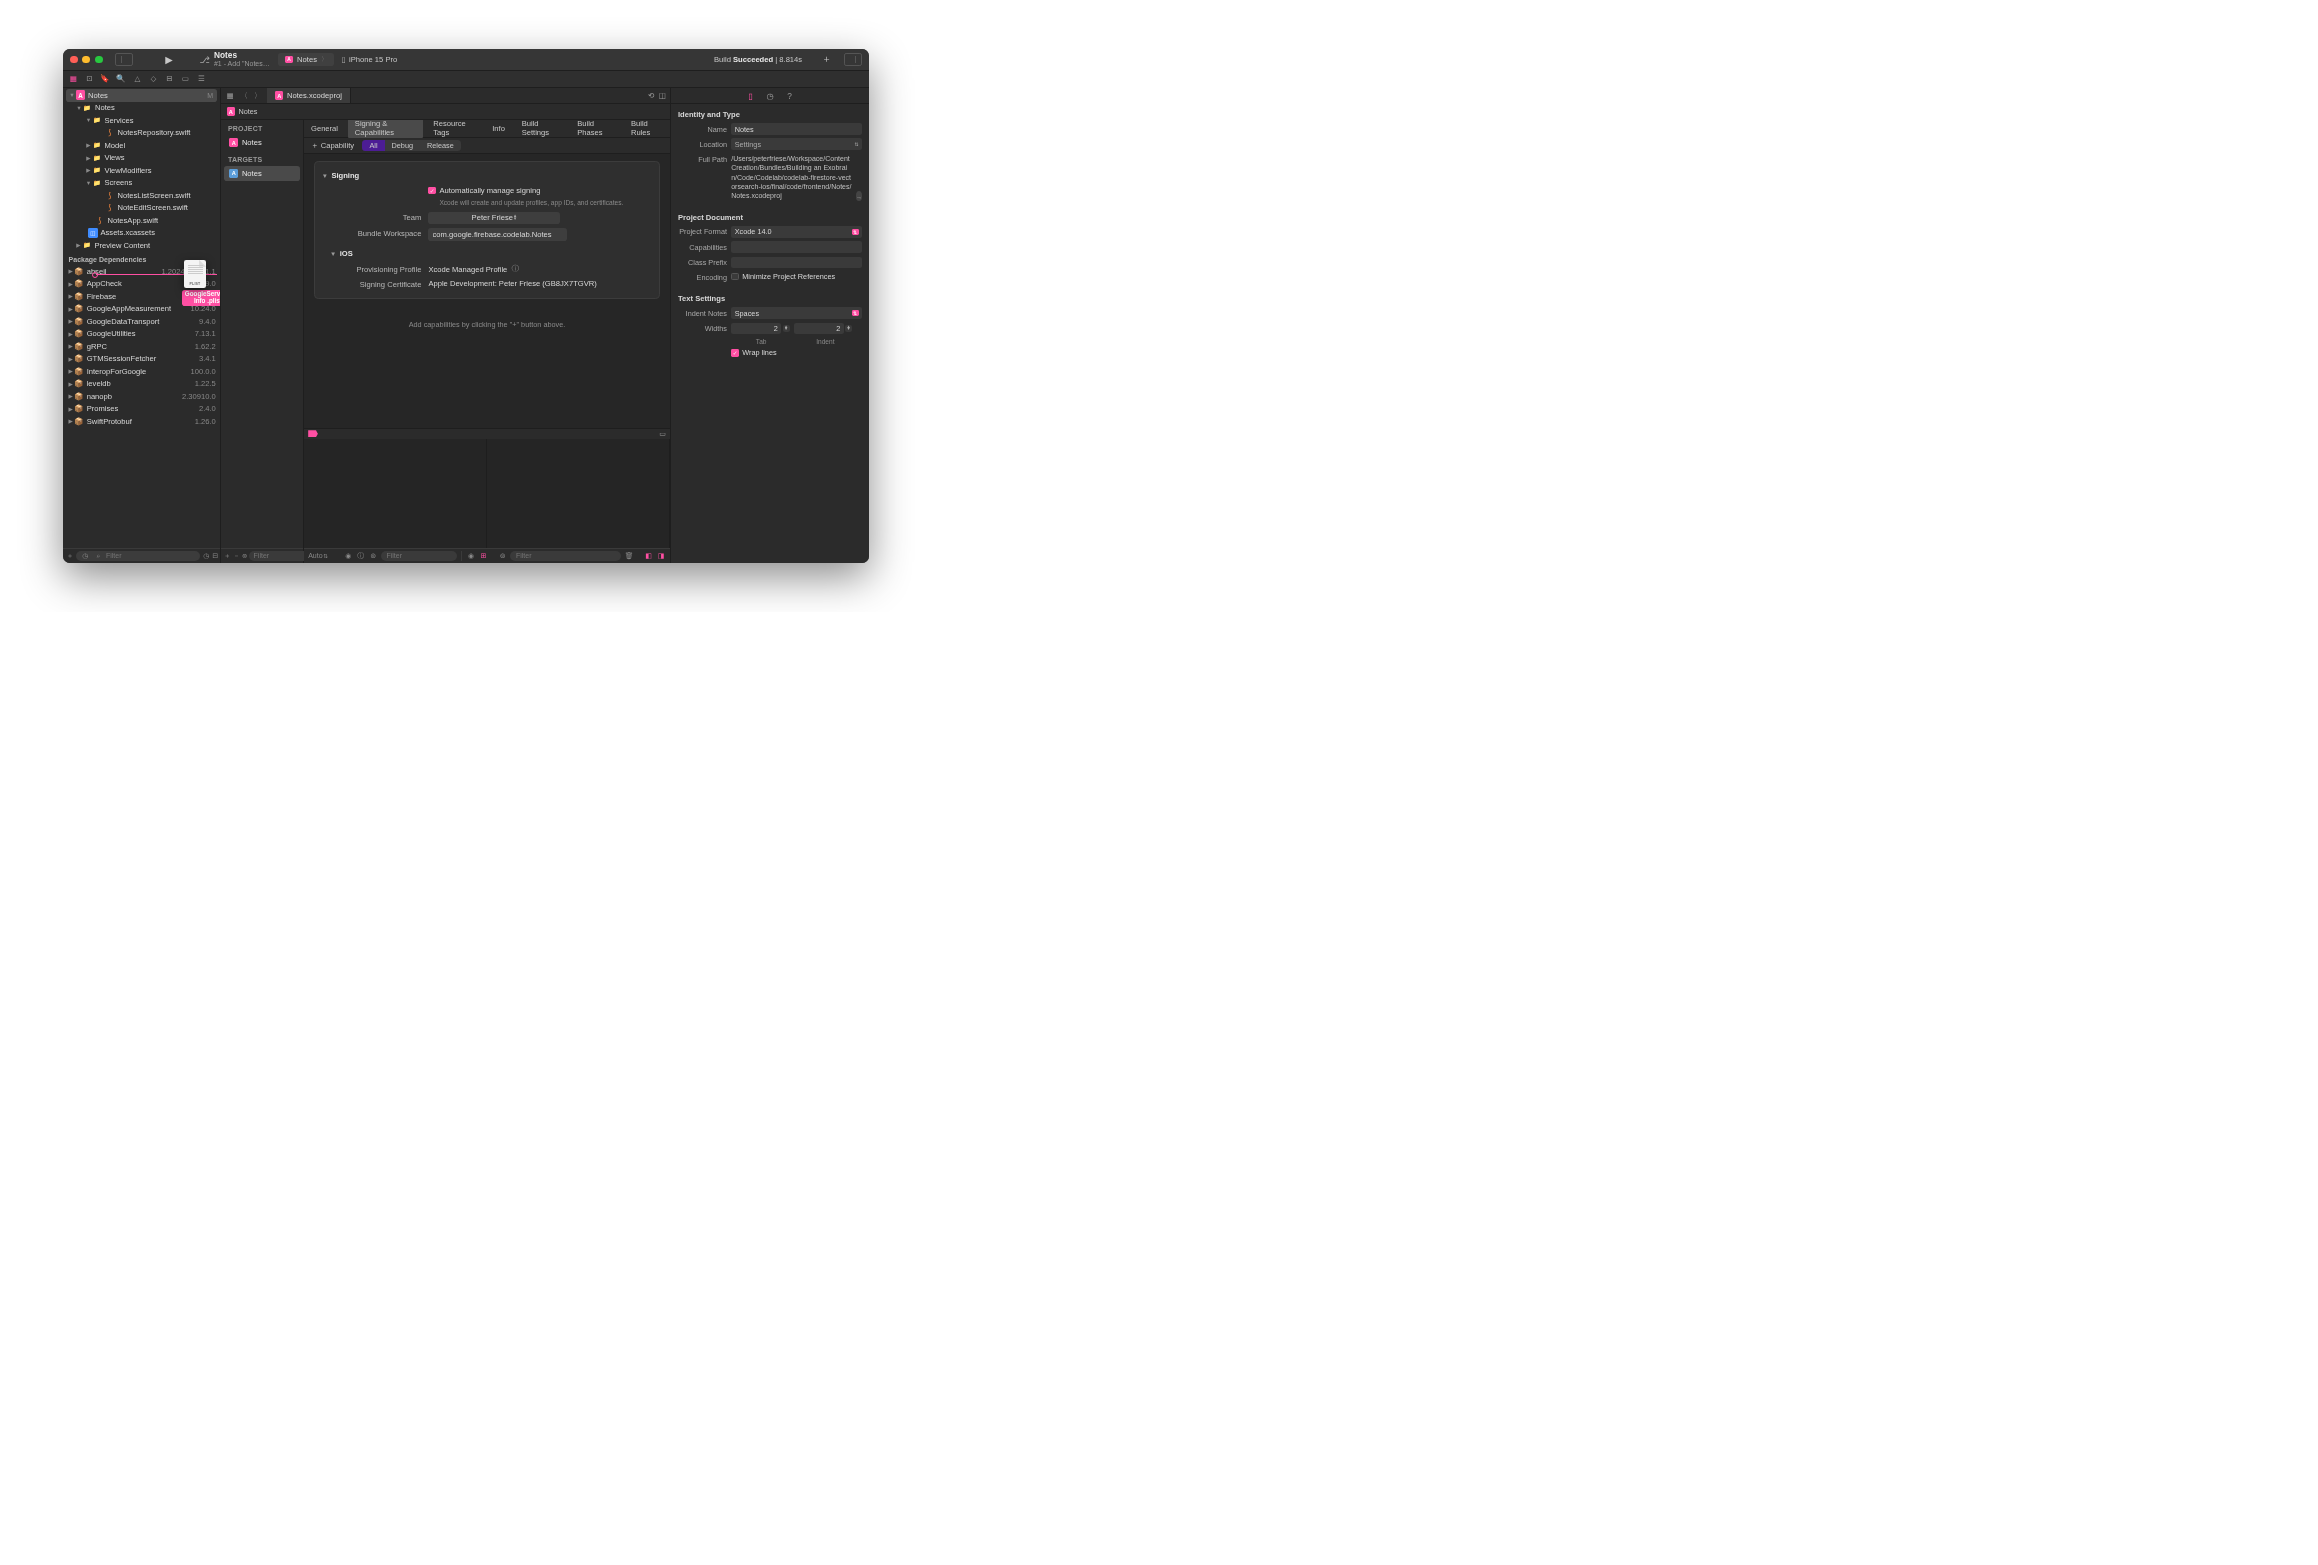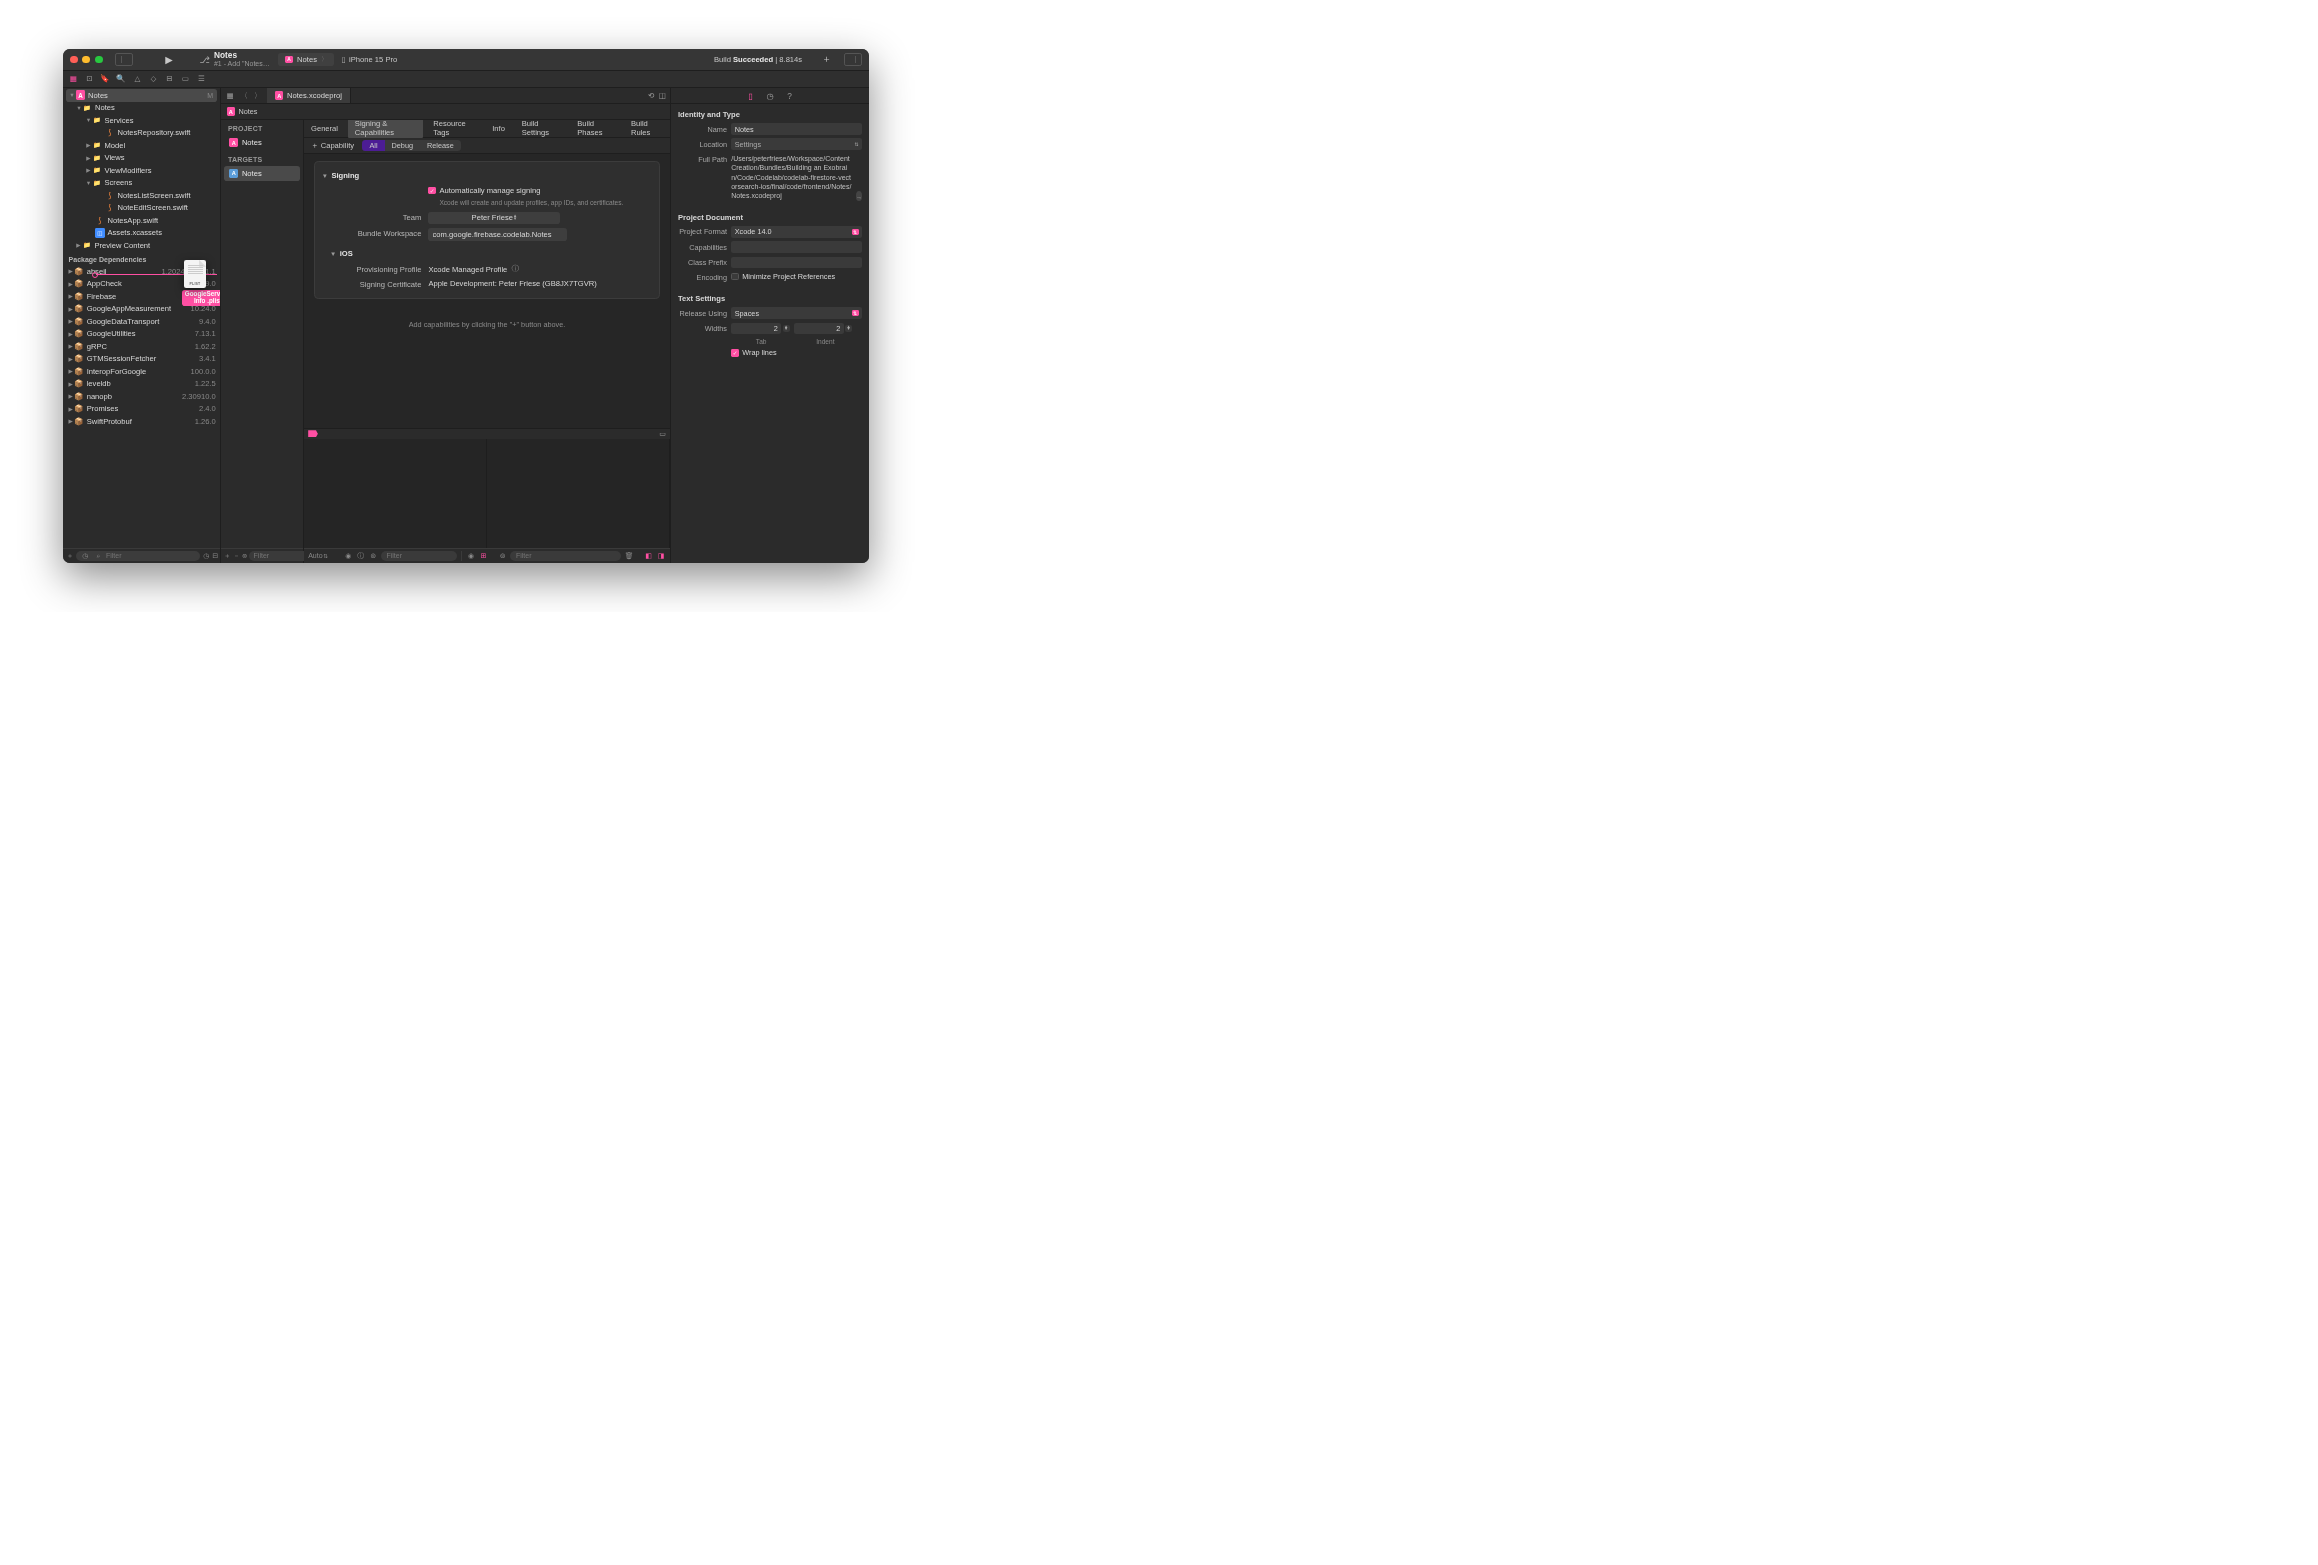--- a/index.html
+++ b/index.html
@@ -239,21 +239,21 @@
         <div class="tree-row" style="padding-left:35px">
             <span class="disc"></span>
             <span class="ico swift">⟆</span>
             <span class="name">NoteEditScreen.swift</span>
           </div>
         <div class="tree-row" style="padding-left:25px">
             <span class="disc"></span>
             <span class="ico swift">⟆</span>
             <span class="name">NotesApp.swift</span>
           </div>
-        <div class="tree-row" style="padding-left:25px">
+        <div class="tree-row" style="padding-left:18px">
             <span class="disc"></span>
             <span class="ico assets">◫</span>
             <span class="name">Assets.xcassets</span>
           </div>
         <div class="tree-row" style="padding-left:12px">
             <span class="disc">▶</span>
             <span class="ico folder">📁</span>
             <span class="name">Preview Content</span>
           </div>
 
@@ -560,21 +560,21 @@
             <div class="ival" style="display:flex;align-items:center">
               <span class="insp-chk off"></span>
               <span>Minimize Project References</span>
             </div>
           </div>
       </div>
 
       <div class="insp-sect">
         <h4>Text Settings</h4>
         <div class="insp-row">
-            <div class="ilbl">Release Using</div>
+            <div class="ilbl">Indent Notes</div>
             <div class="ival">
               <div class="insp-dd" style="color:#d8d8d8">
                 <span>Spaces</span>
                 <span style="background:#ff4fa3;border-radius:1.4px;padding:0 1.4px;font-size:4.9px;color:#fff">⇅</span>
               </div>
             </div>
           </div>
         <div class="insp-row">
             <div class="ilbl">Widths</div>
           <div class="ival" style="display:flex;gap:4.2px">

